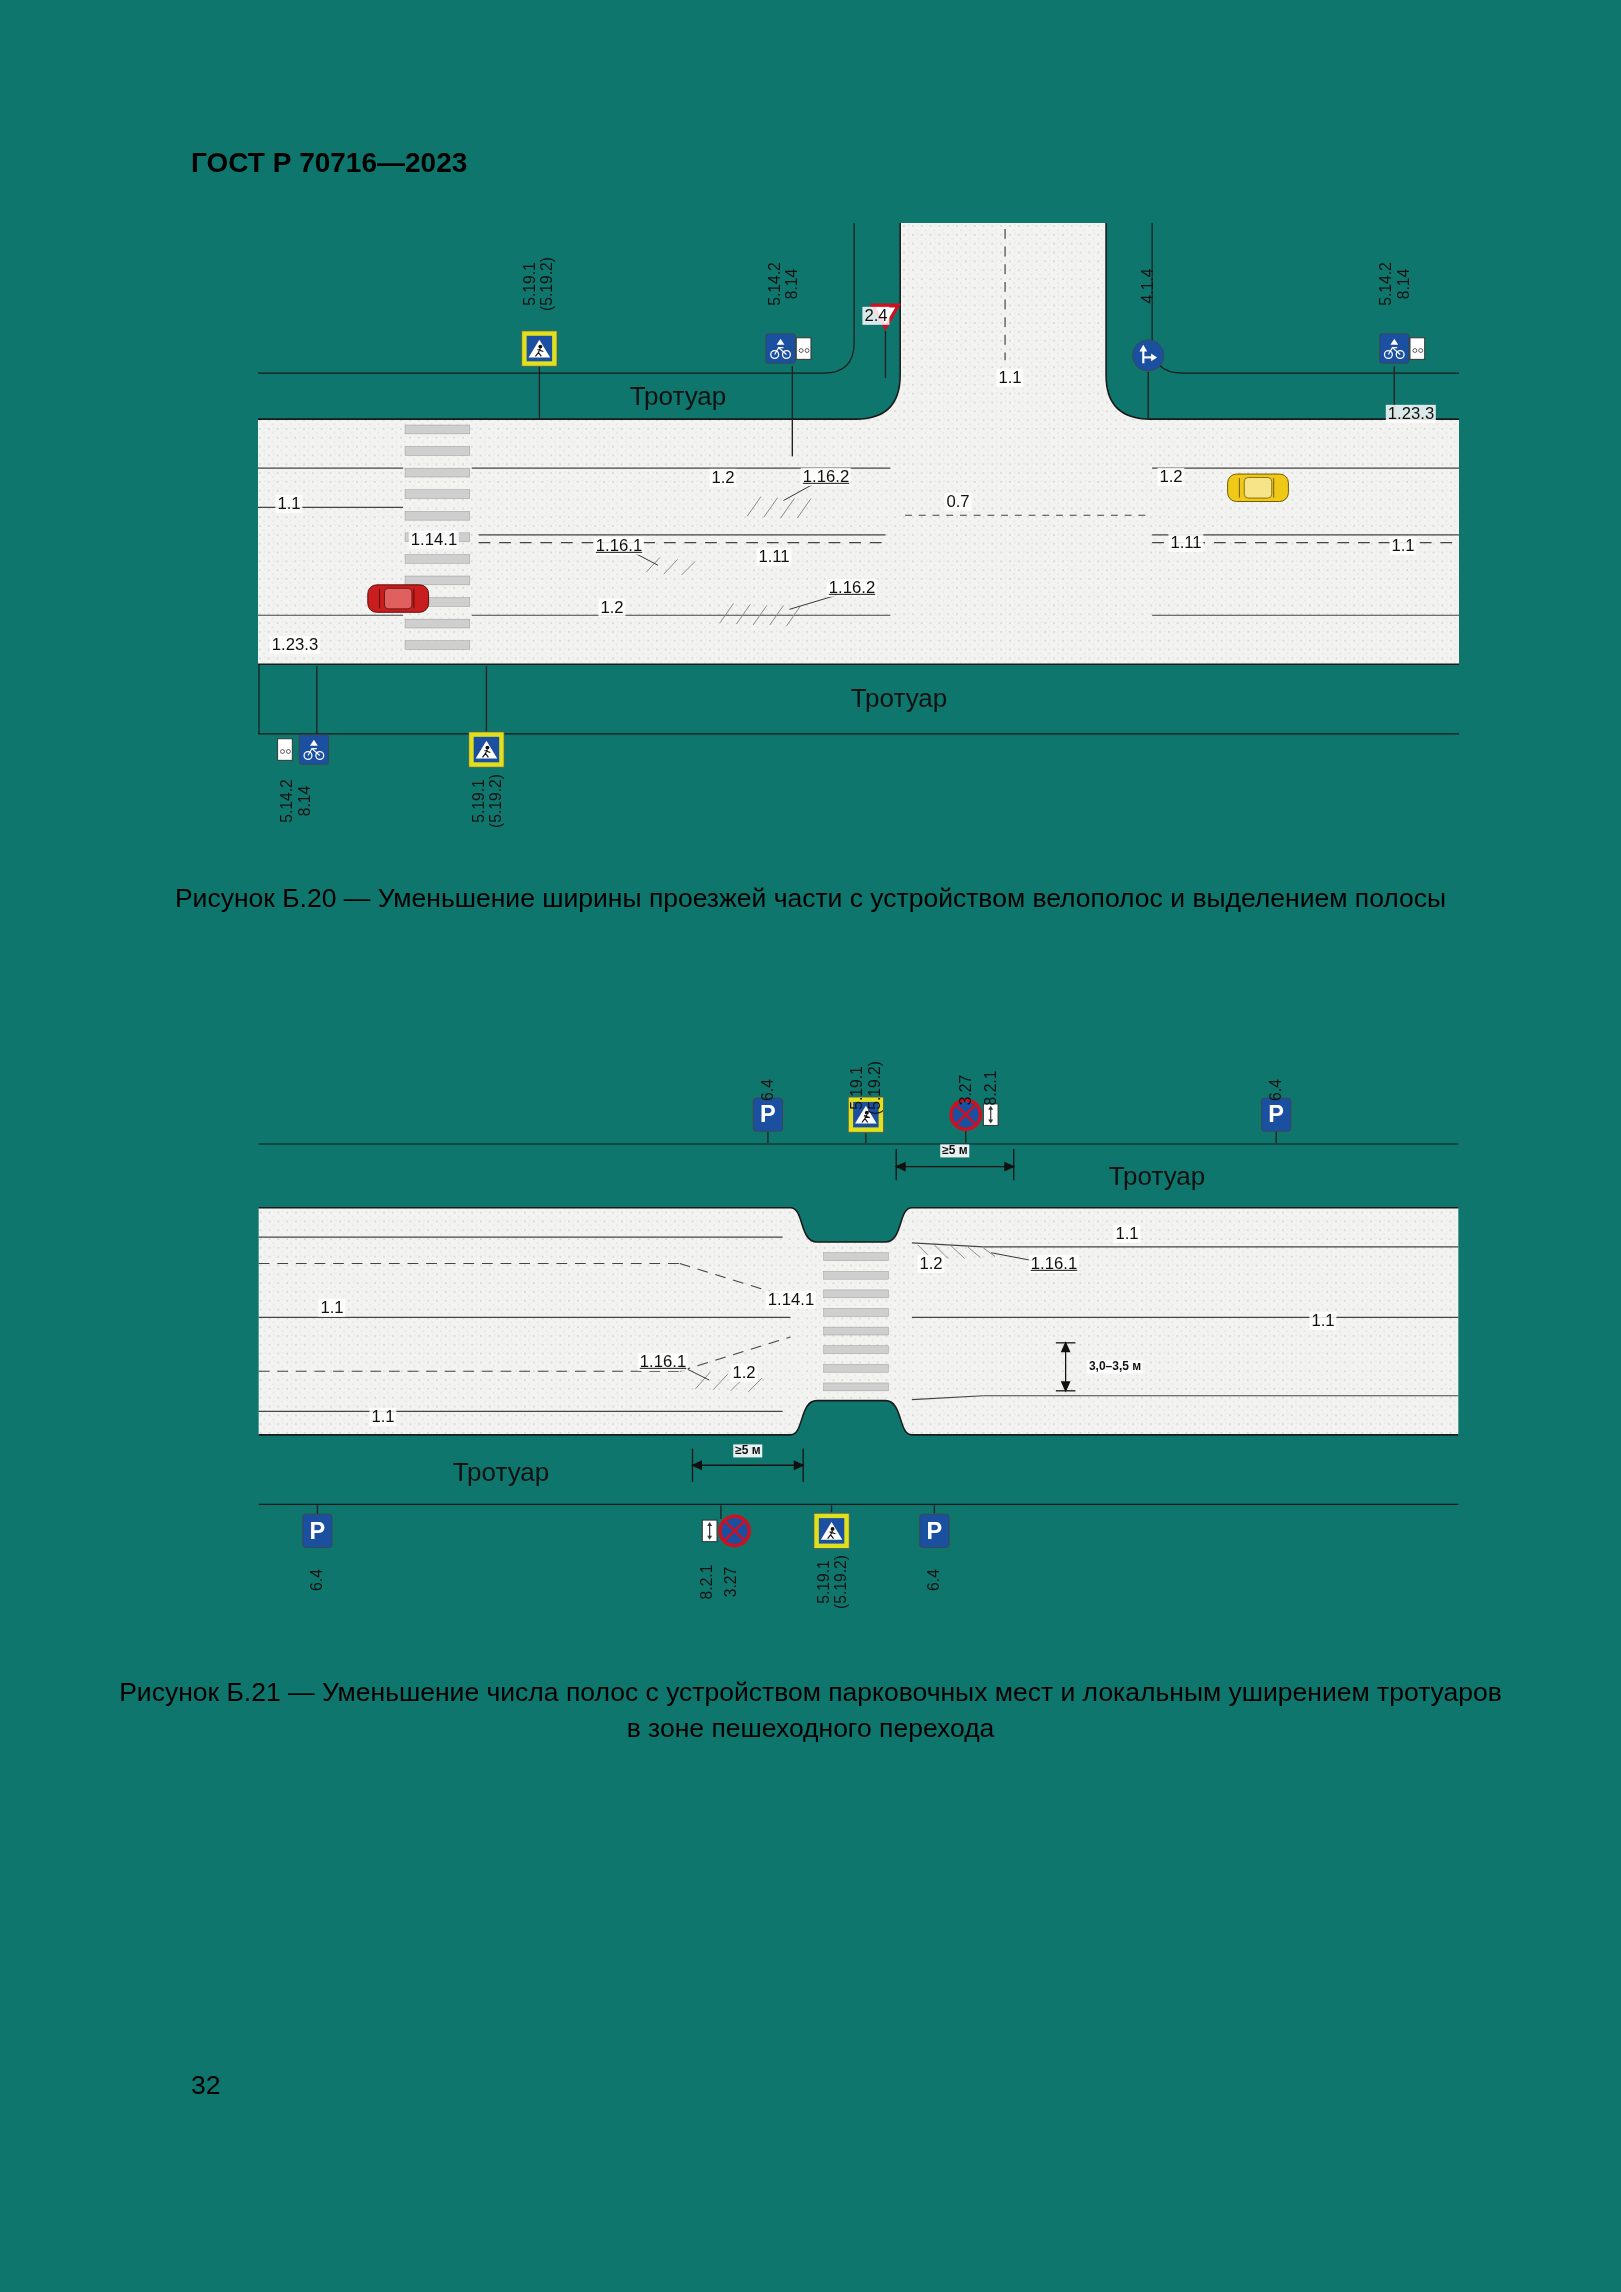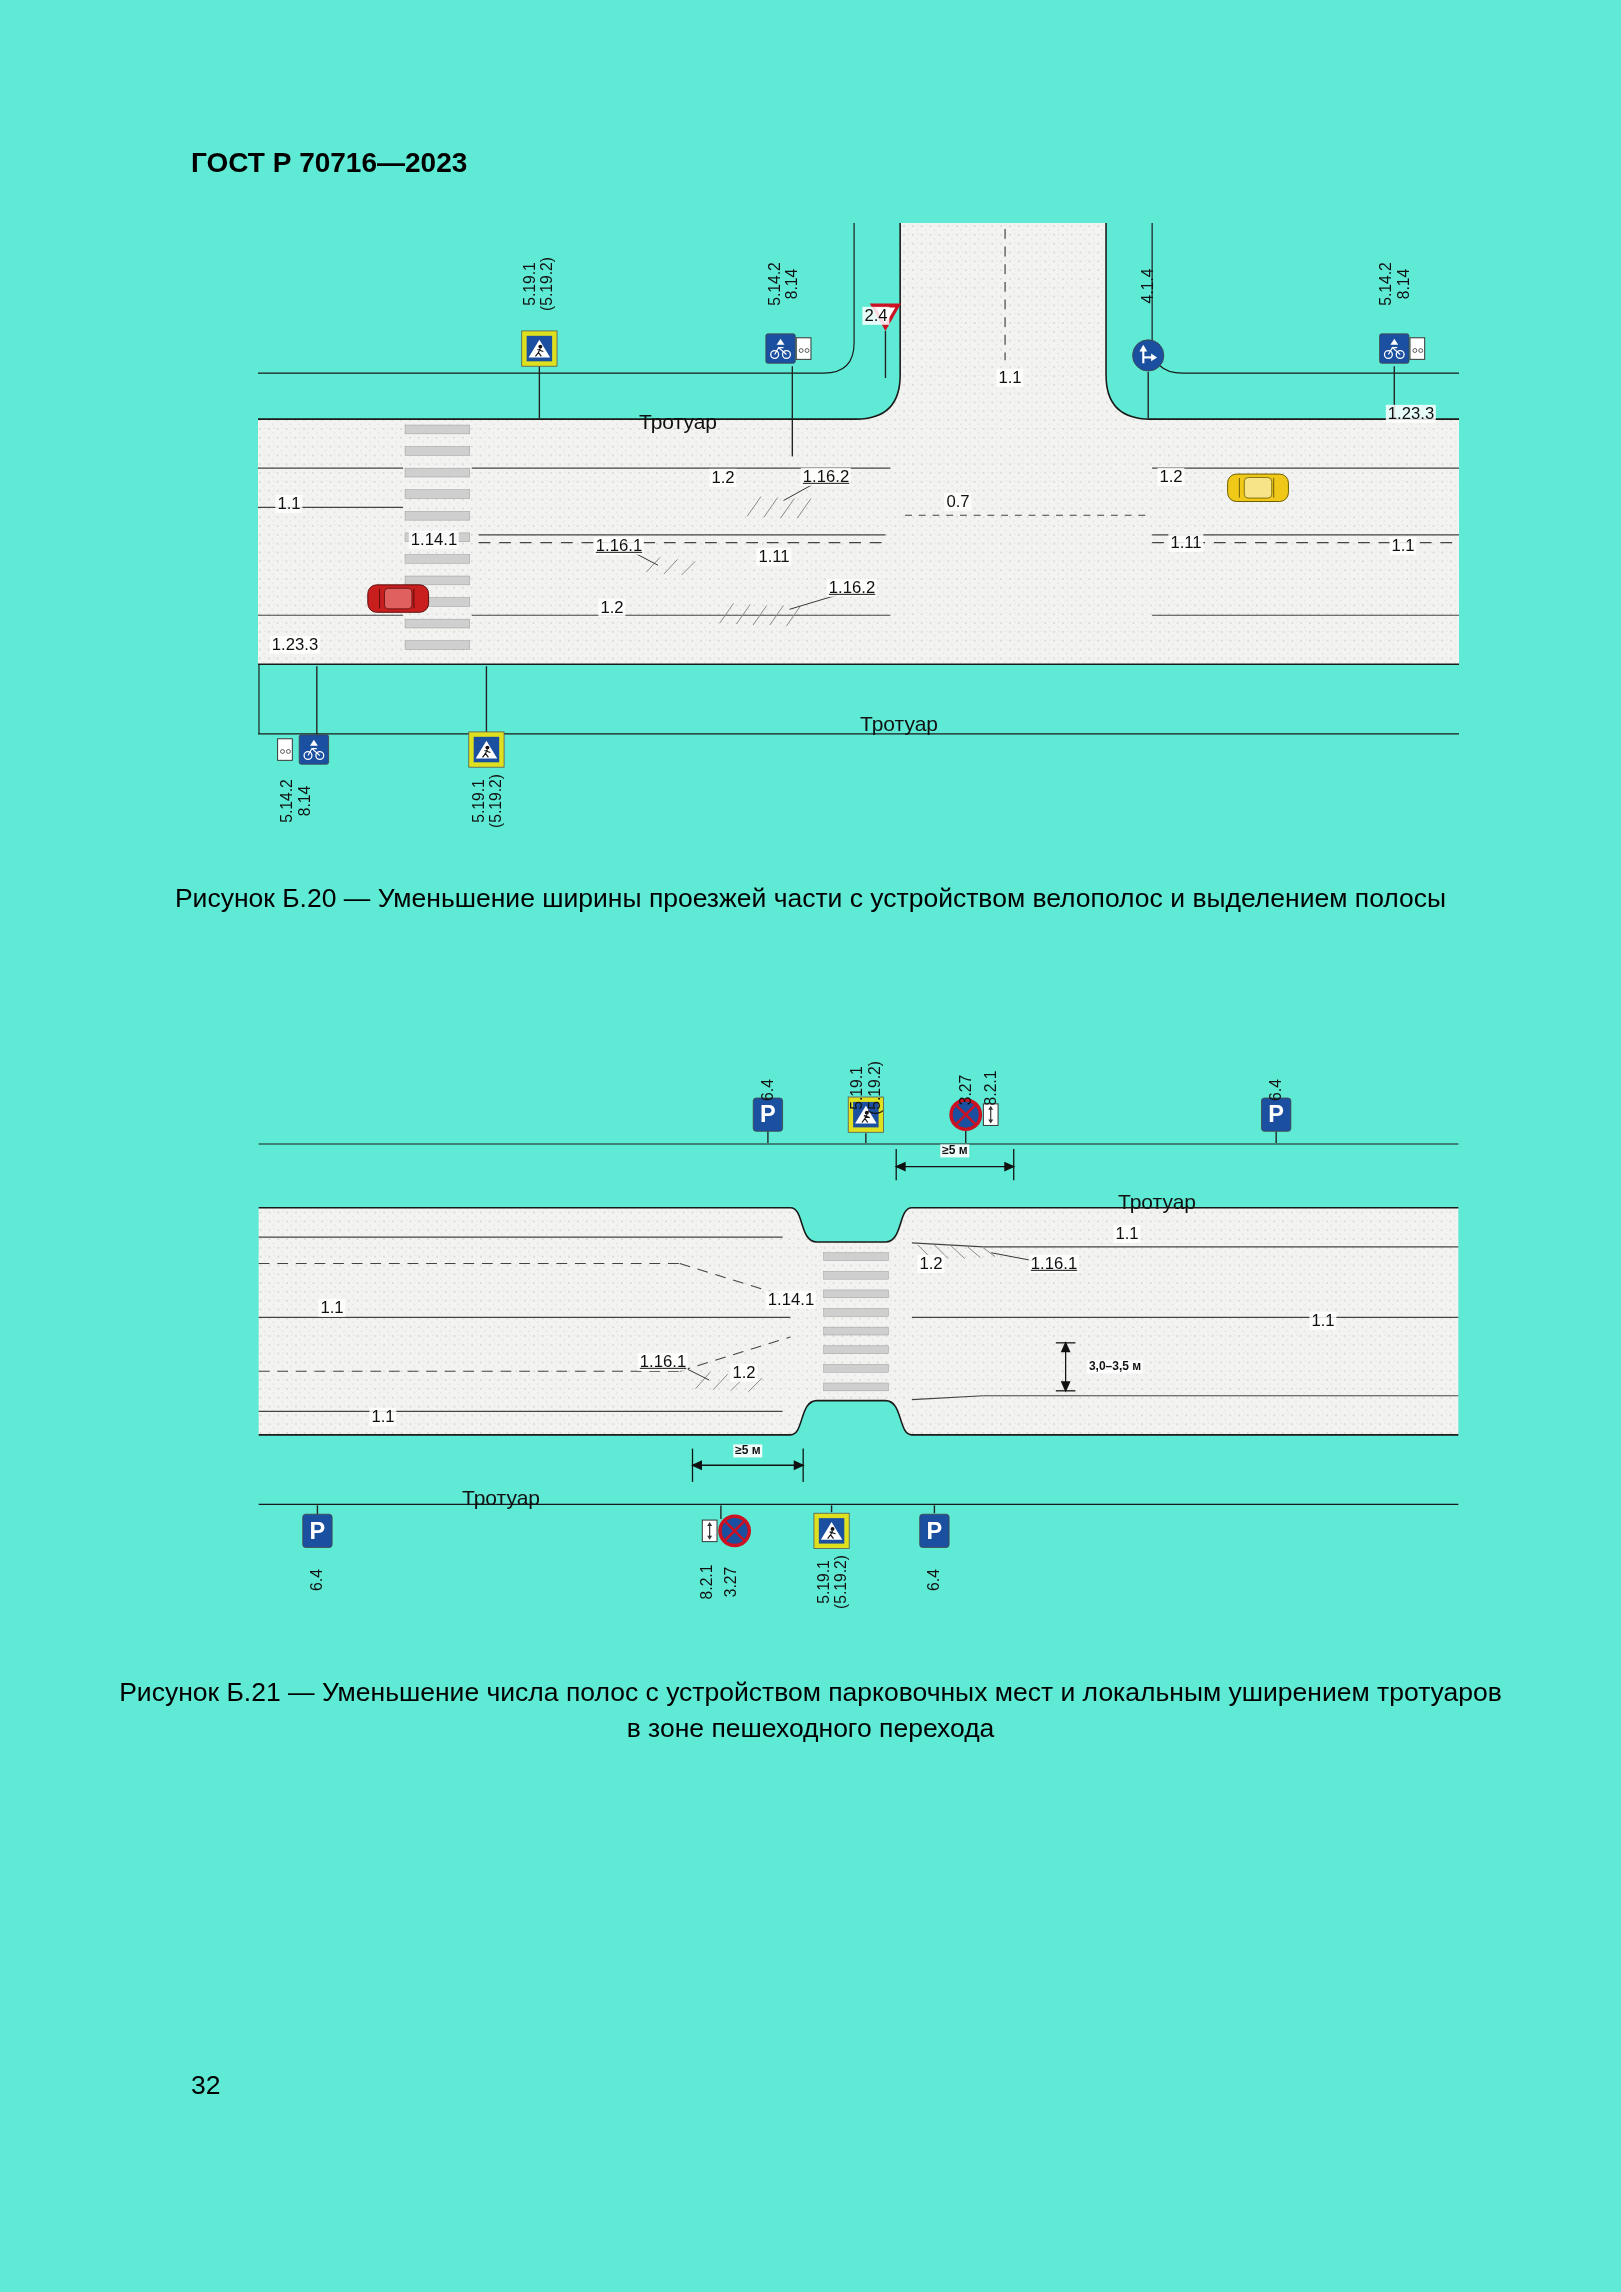--- a/index.html
+++ b/index.html
@@ -1,27 +1,27 @@
 <!DOCTYPE html>
 <html><head>
 <meta charset="utf-8">
 <style>
   html,body{margin:0;padding:0;background:#e8e8e8;}
-  .page{position:relative;width:1621px;height:2293px;background:#5eead4;margin:0 auto;
+  .page{position:relative;width:1621px;height:2293px;background:#0f766e;margin:0 auto;
         font-family:"Liberation Sans","DejaVu Sans",sans-serif;color:#000;overflow:hidden;}
   .hdr{position:absolute;left:191px;top:147px;font-size:28px;font-weight:bold;}
   .pagenum{position:absolute;left:191px;top:2070px;font-size:26.5px;}
   .diagram{position:absolute;}
   #d1{left:258px;top:223px;width:1201px;height:608px;}
   #d2{left:258px;top:1051px;width:1201px;height:568px;}
   .diagram svg{position:absolute;left:0;top:0;}
   .lbl{position:absolute;font-size:16.7px;line-height:1.1;white-space:nowrap;
        transform:translate(-50%,-50%);background:rgba(255,255,255,.85);padding:0 2px;color:#111;}
   .lbl.und{text-decoration:underline;}
-  .walk{font-size:21px;background:transparent;margin-top:26px;}
+  .walk{font-size:26px;background:transparent;}
   .dim{font-size:12px;font-weight:bold;background:rgba(255,255,255,.9);}
   .vlab{position:absolute;font-size:15.7px;white-space:nowrap;color:#111;
         transform:translate(-50%,-50%) rotate(-90deg);}
   .caption{position:absolute;left:0;width:1621px;text-align:center;font-size:26.5px;line-height:36px;}
   #cap1{top:880px;}
   #cap2{top:1674px;text-align:center;}
   svg text{font-family:"Liberation Sans","DejaVu Sans",sans-serif;font-weight:bold;fill:#fff;}
 </style>
 </head>
 <body>

